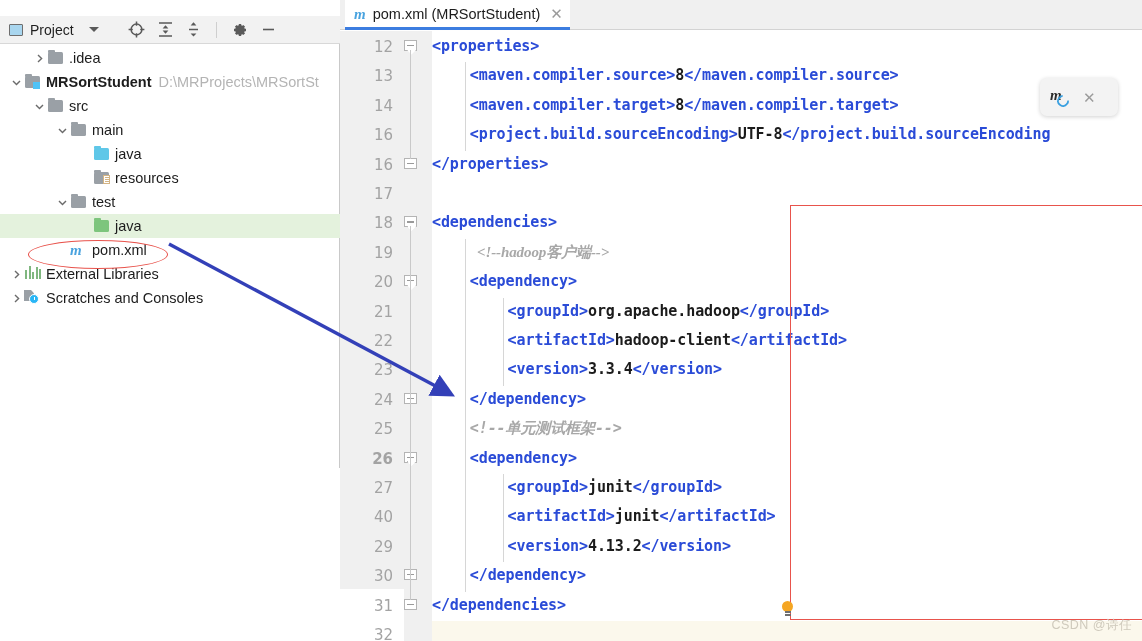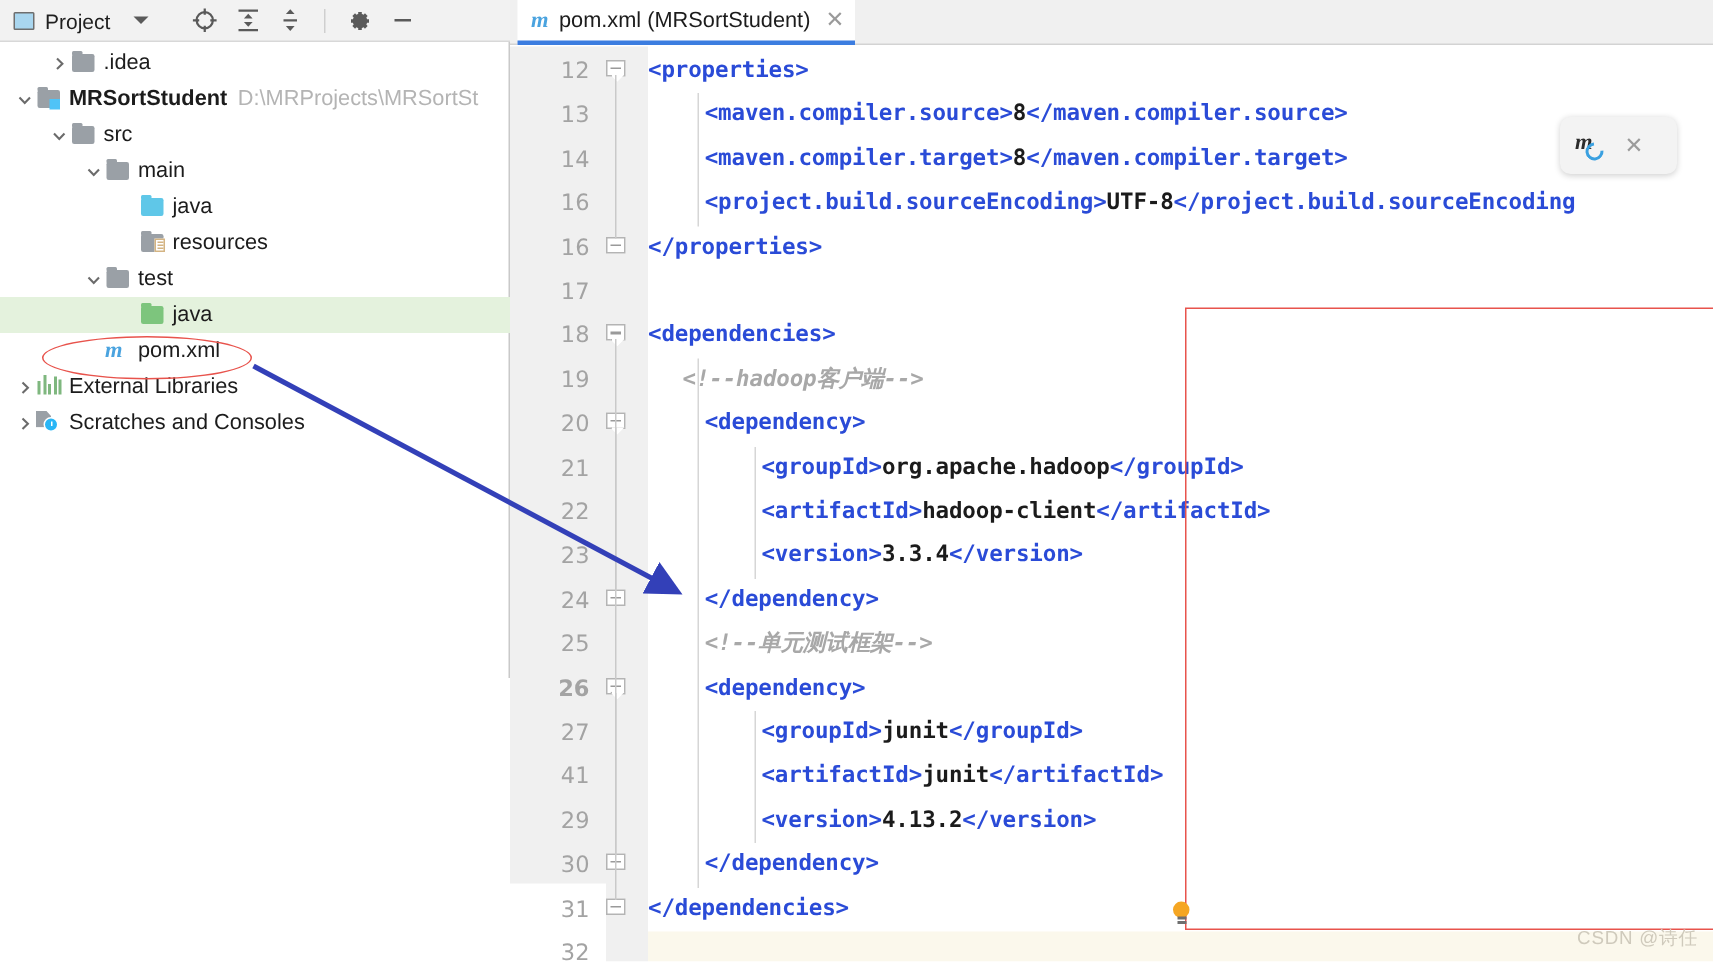--- a/index.html
+++ b/index.html
@@ -5,21 +5,21 @@
   html,body{margin:0;padding:0;}
   body{
     width:1142px;height:641px;overflow:hidden;background:#ffffff;
     font-family:"Liberation Sans", sans-serif;
     -webkit-font-smoothing:antialiased;
   }
   #root{position:relative;width:1142px;height:641px;}
 
   
   #project-panel{
-    position:absolute;left:0;top:0;width:340px;height:452px;
+    position:absolute;left:0;top:16px;width:340px;height:452px;
     background:#ffffff;
     border-right:1px solid #c9c9c9;
     box-sizing:border-box;
   }
   #project-toolbar{
     position:relative;height:28px;width:340px;
     background:#f2f2f2;border-bottom:1px solid #d8d8d8;
     display:flex;align-items:center;box-sizing:border-box;
   }
   .pt-title{display:flex;align-items:center;gap:7px;padding-left:9px;}
@@ -364,21 +364,21 @@
         <div class="lnum" style="top: 183.4px;">18</div>
         <div class="lnum" style="top: 212.8px;">19</div>
         <div class="lnum" style="top: 242.2px;">20</div>
         <div class="lnum" style="top: 271.6px;">21</div>
         <div class="lnum" style="top: 301px;">22</div>
         <div class="lnum" style="top: 330.4px;">23</div>
         <div class="lnum" style="top: 359.8px;">24</div>
         <div class="lnum" style="top: 389.2px;">25</div>
         <div class="lnum" style="top: 418.6px; font-weight: bold;">26</div>
         <div class="lnum" style="top: 448px;">27</div>
-        <div class="lnum" style="top: 477.4px;">41</div>
+        <div class="lnum" style="top: 477.4px;">40</div>
         <div class="lnum" style="top: 506.8px;">29</div>
         <div class="lnum" style="top: 536.2px;">30</div>
         <div class="lnum" style="top: 565.6px;">31</div>
         <div class="lnum" style="top: 595px;">32</div>
       </div>
     <div id="gutter-fold">
         <div class="fold" style="left: 0px; top: 9px;">
           <div class="fold-shape"></div>
           <div class="fold-minus"></div>
           <div class="fold-pointer"></div>
@@ -420,21 +420,21 @@
         <div class="foldline" style="top: 430.6px; height: 108.6px;"></div>
       </div>
     <div id="code-pane">
         <div class="codeline" style="top: 6px; left: 0px;"><span class="tag">&lt;properties&gt;</span></div>
         <div class="codeline" style="top: 35.4px; left: 37.8px;"><span class="tag">&lt;maven.compiler.source&gt;</span><span class="txt">8</span><span class="tag">&lt;/maven.compiler.source&gt;</span></div>
         <div class="codeline" style="top: 64.8px; left: 37.8px;"><span class="tag">&lt;maven.compiler.target&gt;</span><span class="txt">8</span><span class="tag">&lt;/maven.compiler.target&gt;</span></div>
         <div class="codeline" style="top: 94.2px; left: 37.8px;"><span class="tag">&lt;project.build.sourceEncoding&gt;</span><span class="txt">UTF-8</span><span class="tag">&lt;/project.build.sourceEncoding</span></div>
         <div class="codeline" style="top: 123.6px; left: 0px; text-align: center;"><span class="tag">&lt;/properties&gt;</span></div>
         <div class="codeline" style="top: 153px; left: 0px;"></div>
         <div class="codeline" style="top: 182.4px; left: 0px;"><span class="tag">&lt;dependencies&gt;</span></div>
-        <div class="codeline" style="top: 211.8px; left: 23px;"><span class="cmt">&lt;!--hadoop客户端--&gt;</span></div>
+        <div class="codeline" style="top: 211.8px; left: 45px; font-family: Liberation Serif, serif;"><span class="cmt">&lt;!--hadoop客户端--&gt;</span></div>
         <div class="codeline" style="top: 241.2px; left: 37.8px;"><span class="tag">&lt;dependency&gt;</span></div>
         <div class="codeline" style="top: 270.6px; left: 75.6px;"><span class="tag">&lt;groupId&gt;</span><span class="txt">org.apache.hadoop</span><span class="tag">&lt;/groupId&gt;</span></div>
         <div class="codeline" style="top: 300px; left: 75.6px;"><span class="tag">&lt;artifactId&gt;</span><span class="txt">hadoop-client</span><span class="tag">&lt;/artifactId&gt;</span></div>
         <div class="codeline" style="top: 329.4px; left: 75.6px;"><span class="tag">&lt;version&gt;</span><span class="txt">3.3.4</span><span class="tag">&lt;/version&gt;</span></div>
         <div class="codeline" style="top: 358.8px; left: 37.8px;"><span class="tag">&lt;/dependency&gt;</span></div>
         <div class="codeline" style="top: 388.2px; left: 37.8px;"><span class="cmt">&lt;!--单元测试框架--&gt;</span></div>
         <div class="codeline" style="top: 417.6px; left: 37.8px;"><span class="tag">&lt;dependency&gt;</span></div>
         <div class="codeline" style="top: 476.4px; left: 75.6px;"><span class="tag">&lt;artifactId&gt;</span><span class="txt">junit</span><span class="tag">&lt;/artifactId&gt;</span></div>
         <div class="codeline" style="top: 447px; left: 75.6px;"><span class="tag">&lt;groupId&gt;</span><span class="txt">junit</span><span class="tag">&lt;/groupId&gt;</span></div>
         <div class="codeline" style="top: 505.8px; left: 75.6px;"><span class="tag">&lt;version&gt;</span><span class="txt">4.13.2</span><span class="tag">&lt;/version&gt;</span></div>

